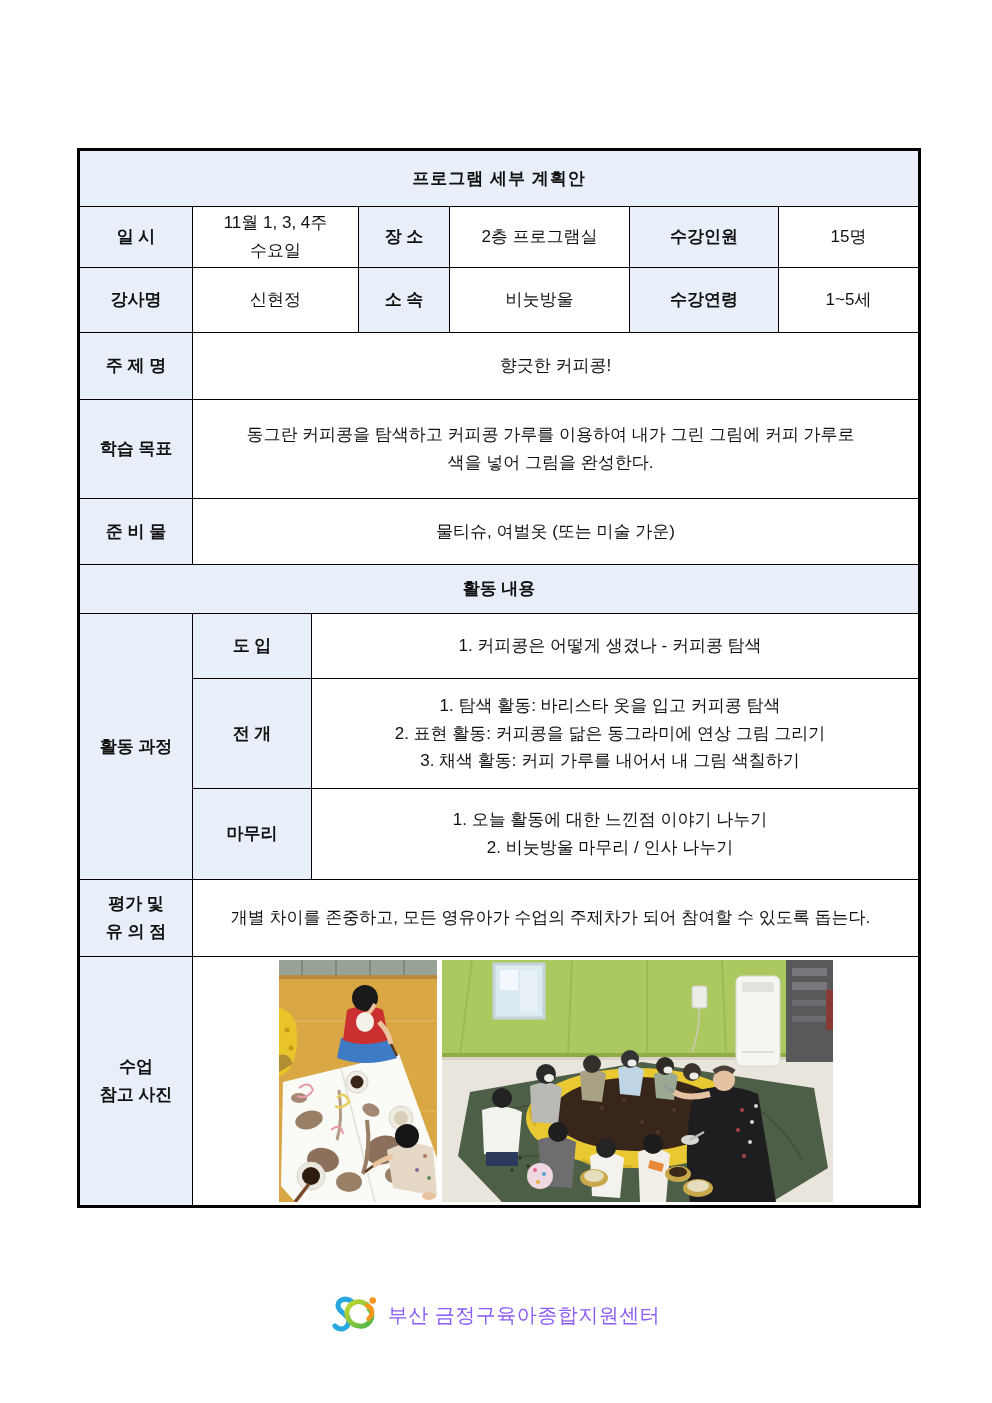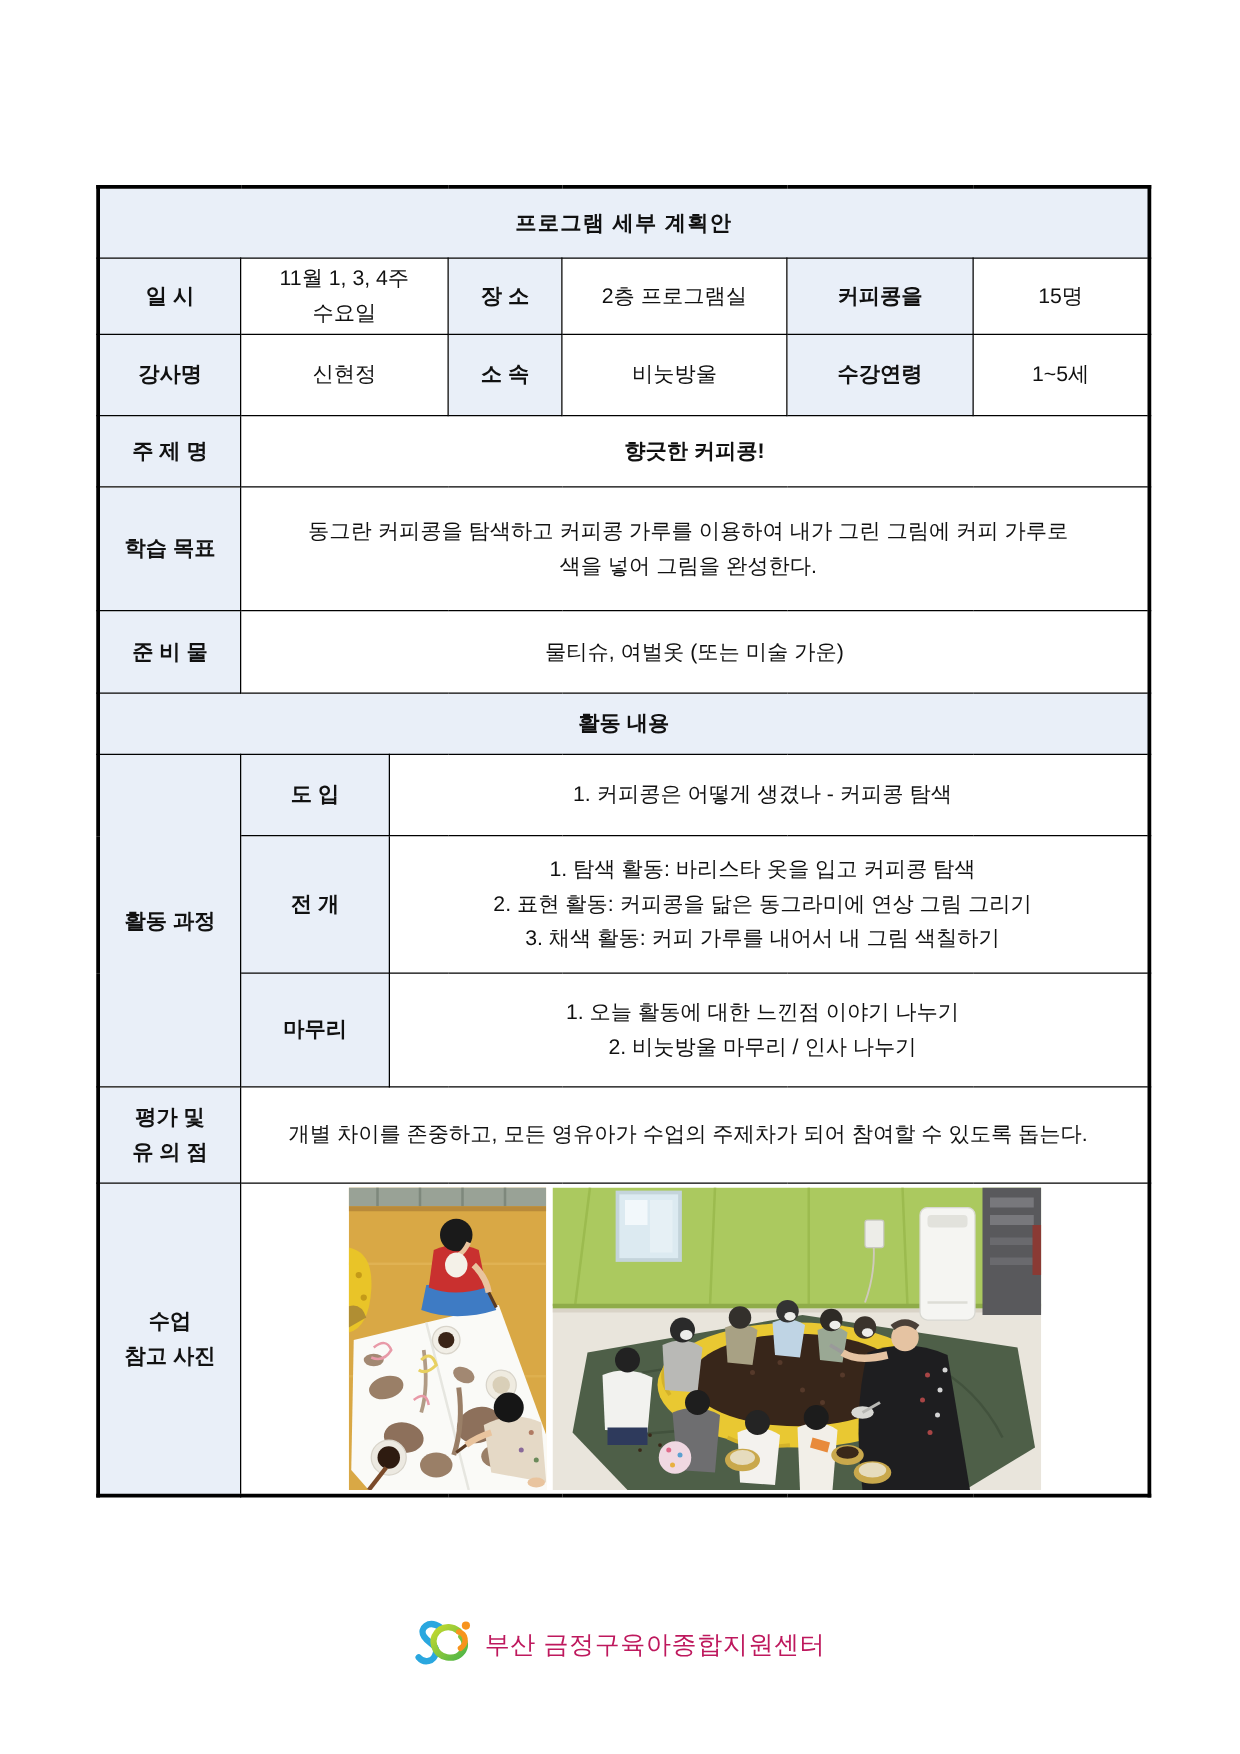--- a/index.html
+++ b/index.html
@@ -32,21 +32,21 @@
   }
   .hdr {
     background: #E9EFF8;
     font-weight: bold;
   }
   .title-cell {
     font-size: 24px;
     font-weight: bold;
     letter-spacing: 1px;
   }
-  .bold { font-weight: bold; }
+  .bold { font-weight: normal; }
   .left {
     text-align: left;
     padding-right: 10px;
   }
   .preline { white-space: pre-line; }
   .photo-cell { padding: 0; }
   .photo-strip {
     display: flex;
     justify-content: center;
     align-items: center;
@@ -59,21 +59,21 @@
     left: 0;
     top: 1292px;
     width: 992px;
     display: flex;
     justify-content: center;
     align-items: center;
     gap: 8px;
   }
   .org-name {
     font-size: 20px;
-    color: #be185d;
+    color: #8b5cf6;
     letter-spacing: 0.5px;
   }
 </style>
 </head>
 <body>
 
 <div class="page">
 
   <table class="plan-table">
     <colgroup>
@@ -90,34 +90,34 @@
         <tr style="height:57px">
       <td colspan="7" class="hdr title-cell">프로그램 세부 계획안</td>
     </tr>
 
     <tr style="height:61px">
       <td class="hdr">일 시</td>
       <td colspan="2" class="preline">11월 1, 3, 4주
 수요일</td>
       <td class="hdr">장 소</td>
       <td>2층 프로그램실</td>
-      <td class="hdr">커피콩을</td>
+      <td class="hdr">수강인원</td>
       <td>15명</td>
     </tr>
 
     <tr style="height:65px">
       <td class="hdr">강사명</td>
       <td colspan="2">신현정</td>
       <td class="hdr">소 속</td>
       <td>비눗방울</td>
       <td class="hdr">수강연령</td>
       <td>1~5세</td>
     </tr>
 
-    <tr style="height:57px">
+    <tr style="height:67px">
       <td class="hdr">주 제 명</td>
       <td colspan="6" class="bold">향긋한 커피콩!</td>
     </tr>
 
     <tr style="height:99px">
       <td class="hdr">학습 목표</td>
       <td colspan="6" class="left preline">동그란 커피콩을 탐색하고 커피콩 가루를 이용하여 내가 그린 그림에 커피 가루로
 색을 넣어 그림을 완성한다.</td>
     </tr>
 

